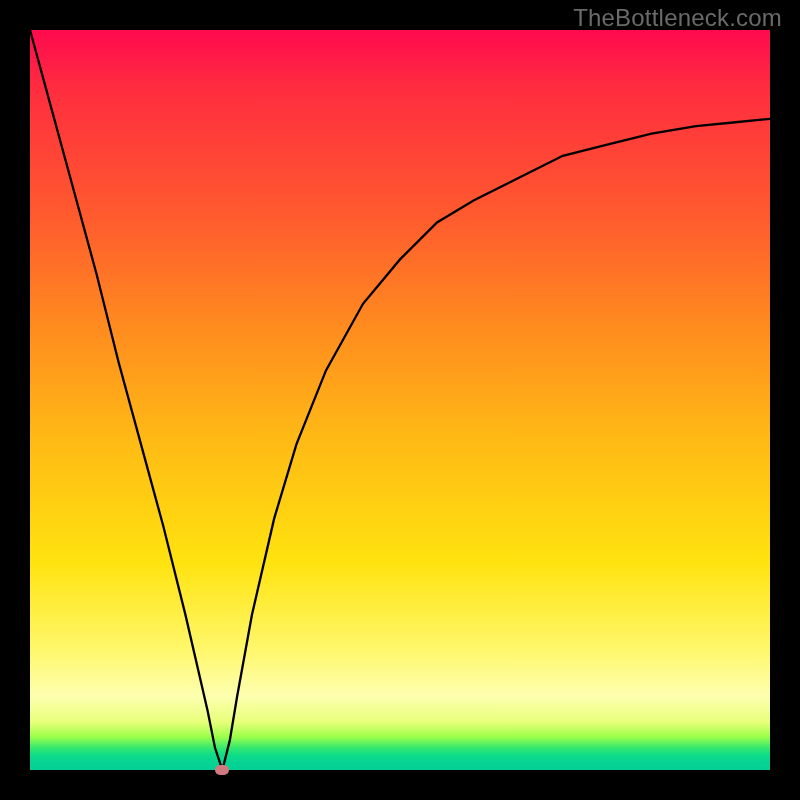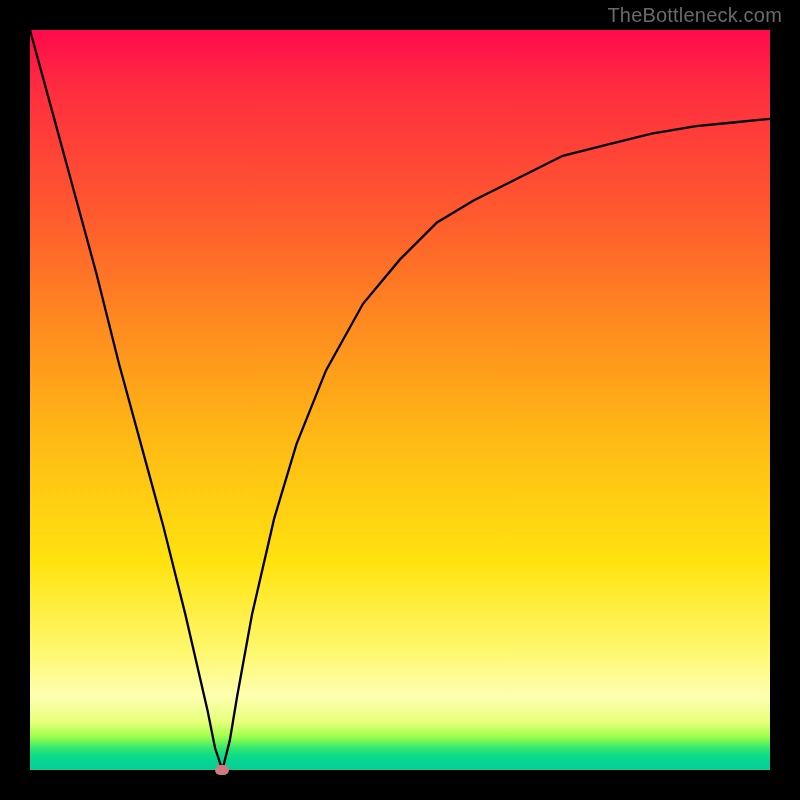--- a/index.html
+++ b/index.html
@@ -16,21 +16,21 @@
     width: 800px;
     height: 800px;
     background: #000;
     box-sizing: border-box;
   }
   .watermark {
     position: absolute;
     top: 4px;
     right: 18px;
     color: #6a6a6a;
-    font-size: 20px;
+    font-size: 24px;
     font-weight: 400;
     letter-spacing: 0.2px;
     z-index: 10;
   }
   .plot-area {
     
     position: absolute;
     left: 30px;
     top: 30px;
     width: 740px;

